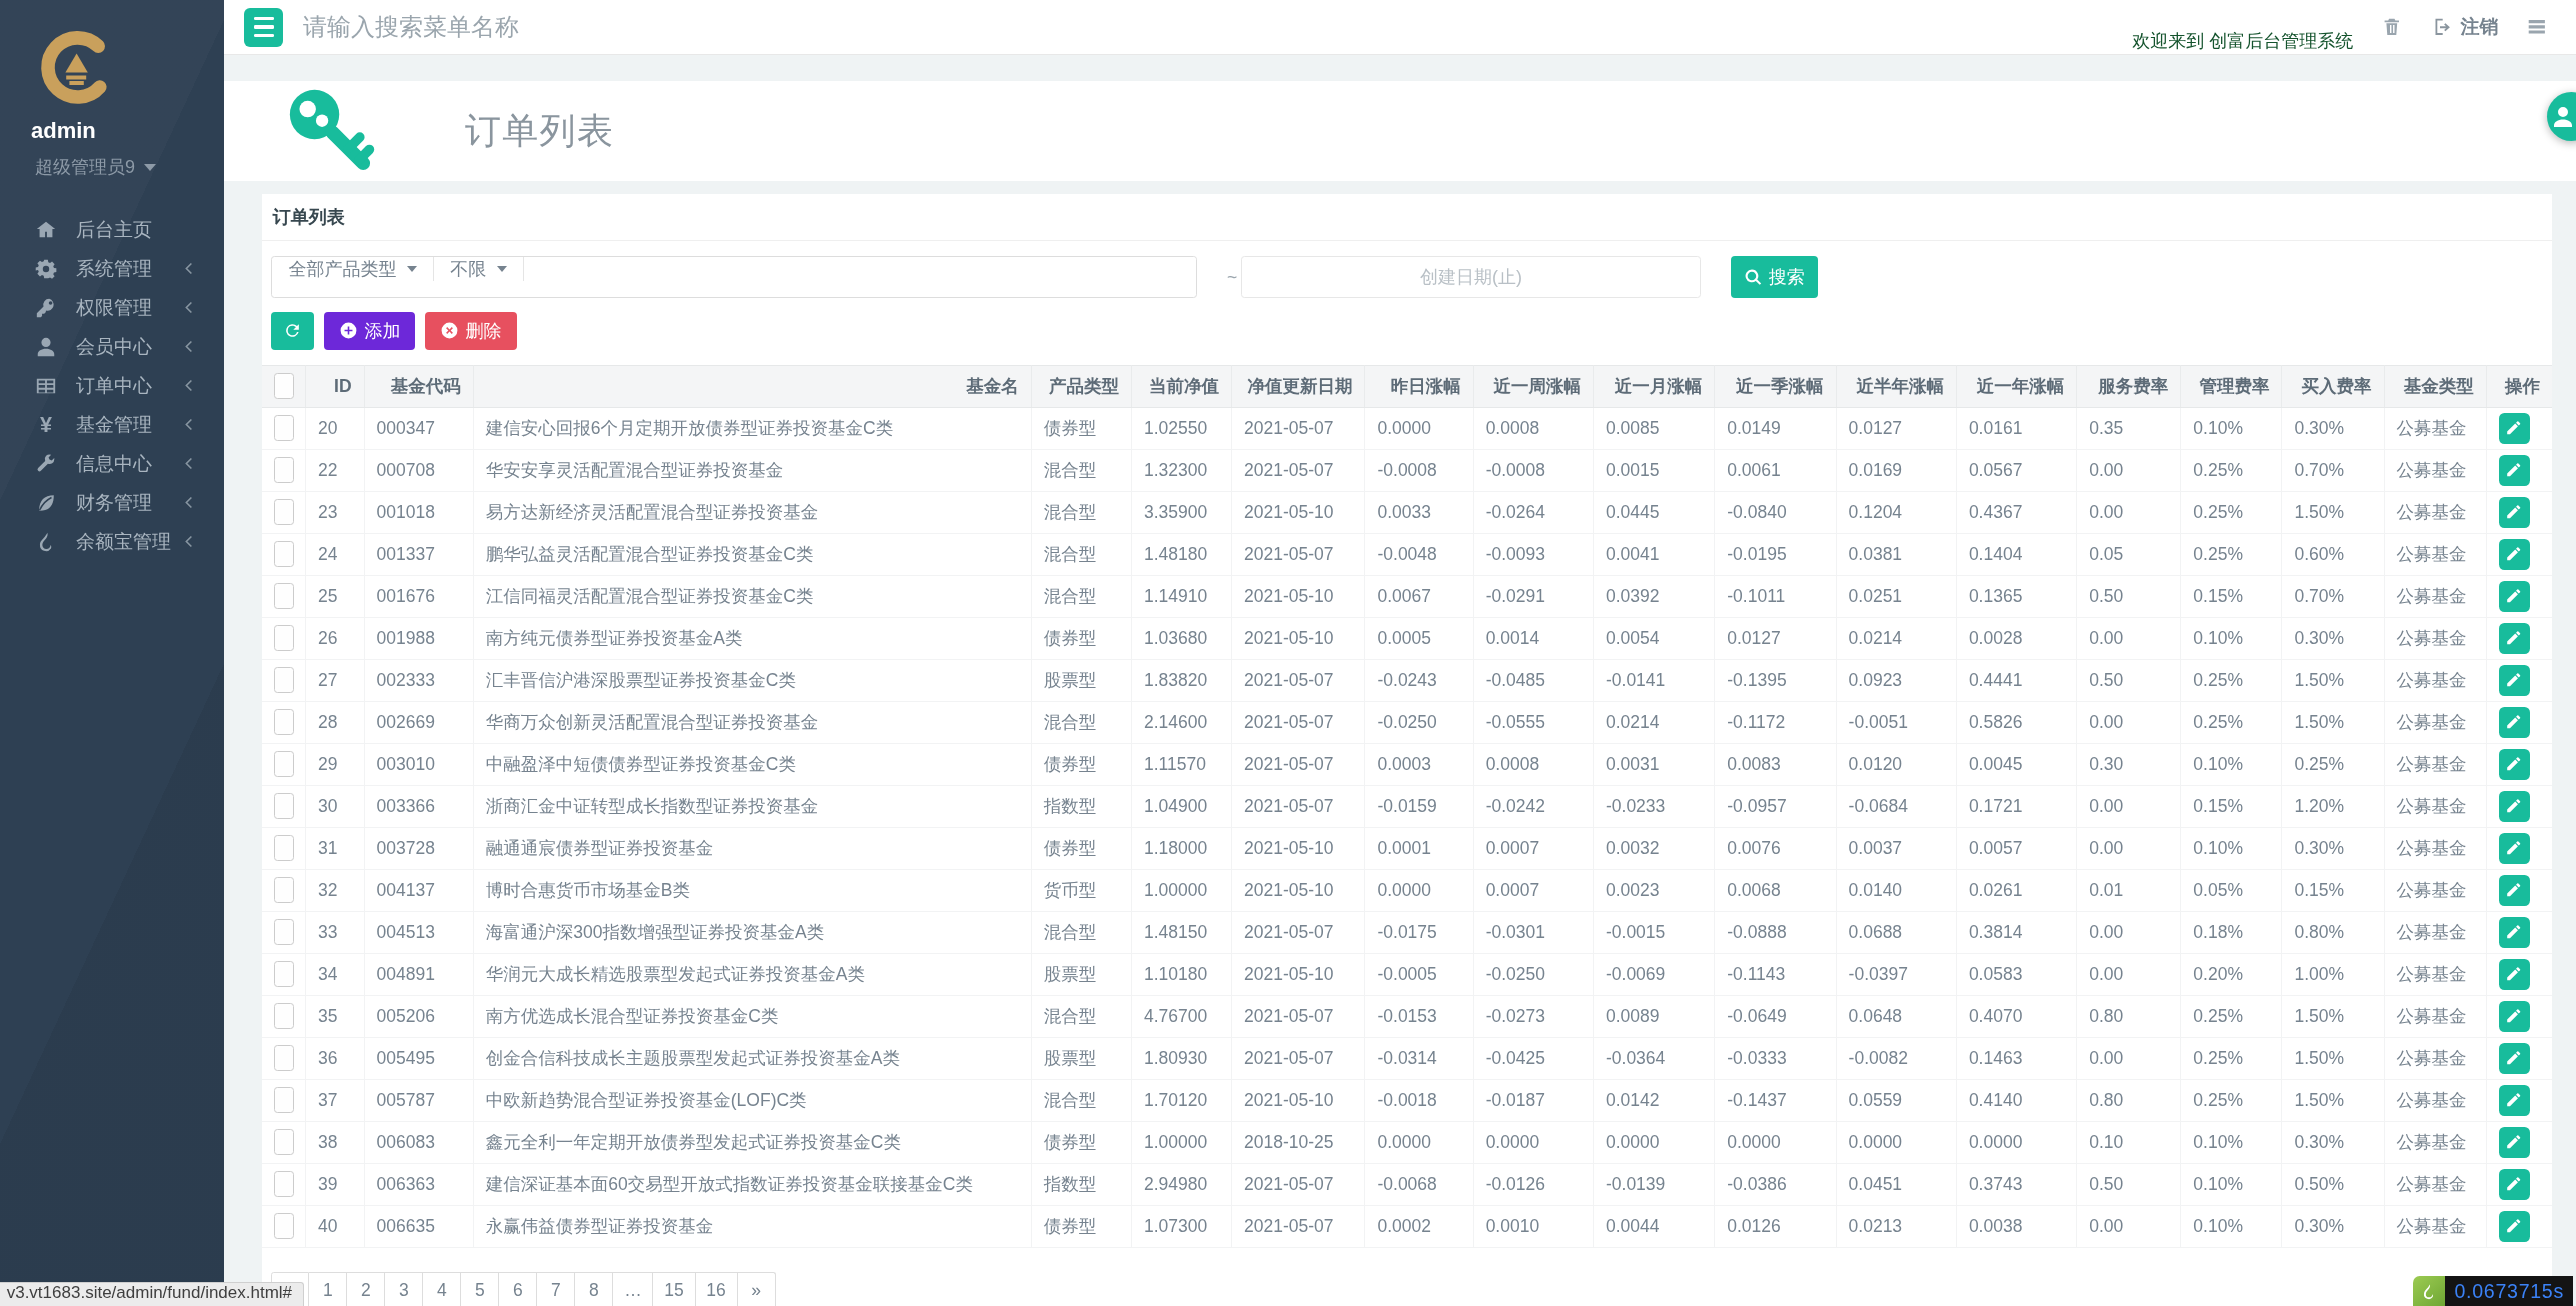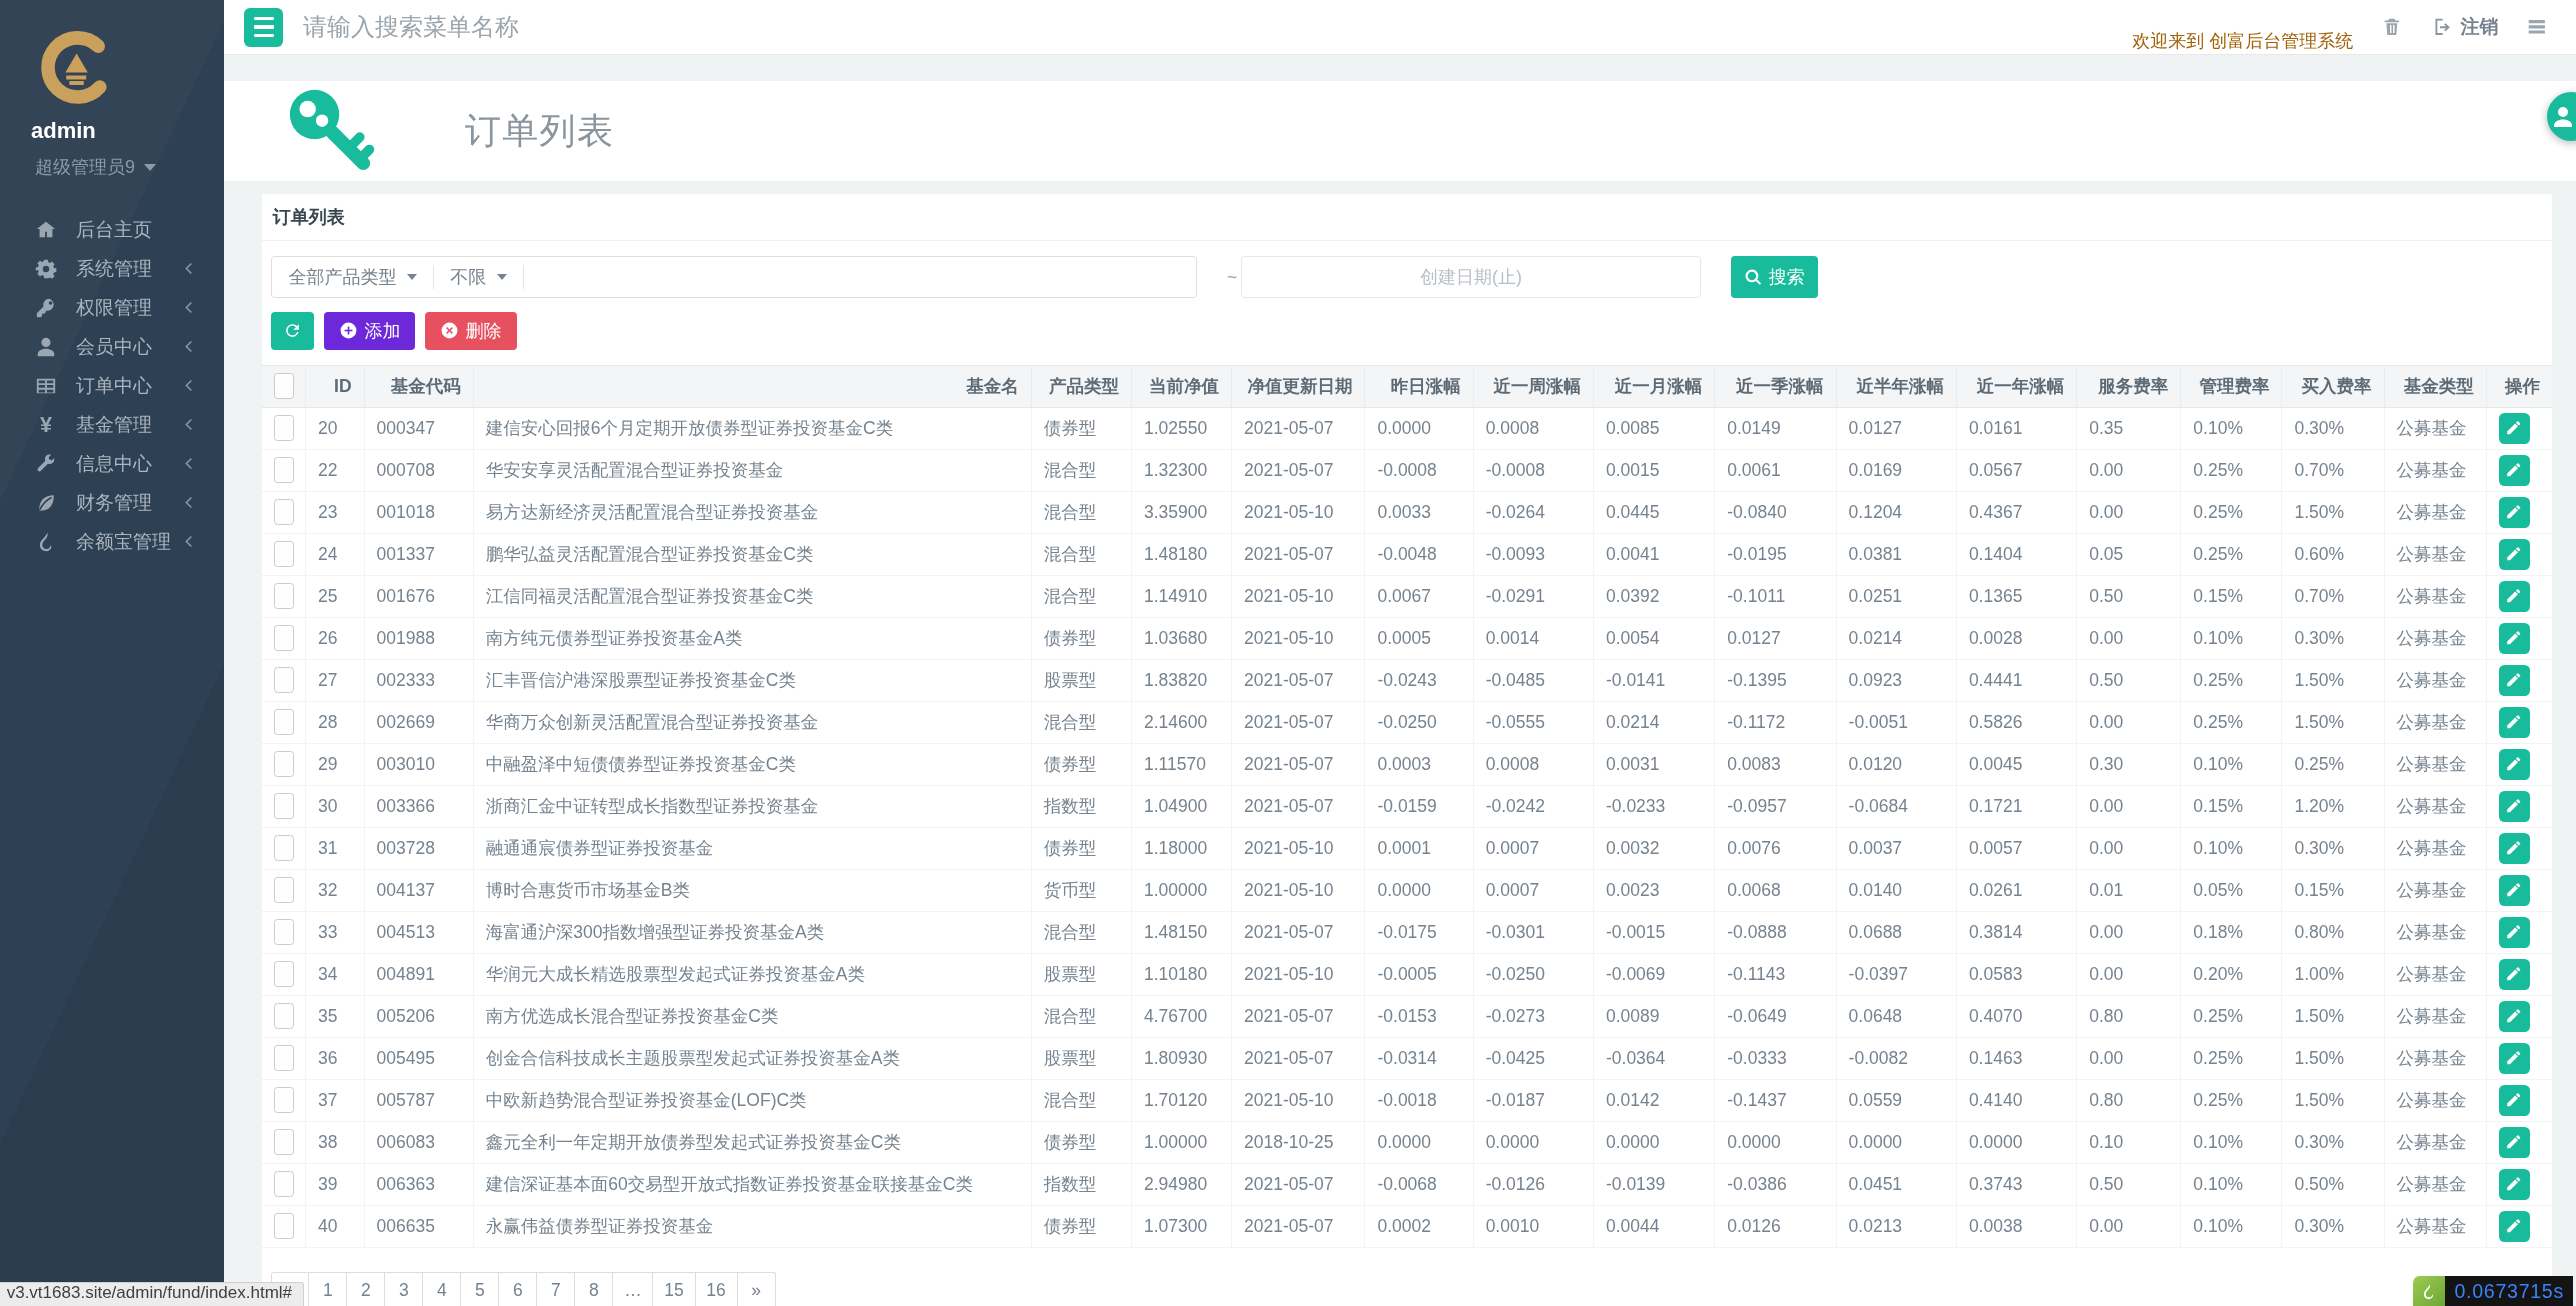--- a/index.html
+++ b/index.html
@@ -35,40 +35,40 @@
     position:absolute; left:224px; top:0; right:0; height:55px;
     background:#fff; border-bottom:0.7px solid #e8e8e8;
     display:flex; align-items:center; z-index:2;
   }
   .hamburger { width:39px; height:39px; margin-left:20px; border-radius:6px; background:#18bc9c; border:none;
     display:flex; flex-direction:column; align-items:center; justify-content:center; gap:5.4px; cursor:pointer; }
   .hamburger i { display:block; width:20px; height:3.4px; background:#fff; border-radius:1.3px; }
   .menu-search { margin-left:20px; border:none; outline:none; font-size:24px; color:#76838f; width:472px; background:transparent; }
   .menu-search::placeholder { color:#9aa5ad; }
   .topbar-right { margin-left:auto; display:flex; align-items:center; gap:28px; padding-right:28px; }
-  .welcome { color:#a16207; font-size:18px; white-space:nowrap;margin-top:28px; }
+  .welcome { color:#14532d; font-size:18px; white-space:nowrap;margin-top:28px; }
   .tb-icon { width:21.6px; height:21.6px; color:#9aa5ae; cursor:pointer; }
   .logout-link { display:flex; align-items:center; gap:8px; color:#76838f; font-size:19px; font-weight:bold; cursor:pointer; }
   .logout-link .tb-icon { color:#8a959e; }
 
   
   .title-band {
     position:absolute; left:224px; top:81px; right:0; height:100px;
     background:#fff; display:flex; align-items:center; z-index:1;
   }
   .band-key { width:96px; height:96px; margin-left:59px; flex:none; }
   .page-title { margin-left:86px; font-size:36px; font-weight:normal; color:#8a959e; letter-spacing:1.3px; }
 
   
   .card { position:absolute; left:262px; top:194px; width:2290px; height:1113px; background:#fff; z-index:1; }
   .card-head { height:47px; display:flex; align-items:center; padding-left:10.8px; border-bottom:0.7px solid #efefef; }
   .card-title { font-size:18px; font-weight:bold; color:#37474f; }
 
   .filters { margin:15px 9.4px 0 9.4px; display:flex; align-items:center; height:42px; }
-  .filter-group { width:926px; height:42px; display:flex; align-items:center; border:0.7px solid #ddd; border-radius:3.4px; background:#fff; }
+  .filter-group { width:926px; height:42px; display:flex; align-items:flex-start; border:0.7px solid #ddd; border-radius:3.4px; background:#fff; }
   .select-box { display:flex; align-items:center; gap:10.8px; padding:0 16px; font-size:18px; color:#76838f; border-right:0.7px solid #e5e5e5; cursor:pointer; white-space:nowrap; }
   .select-caret { width:0; height:0; border-left:5.4px solid transparent; border-right:5.4px solid transparent; border-top:6.7px solid #76838f; }
   .keyword-input { flex:1; border:none; outline:none; font-size:18px; padding:0 13.5px; color:#76838f; border-radius:0 3.4px 3.4px 0; }
   .date-group { margin-left:26px; display:flex; align-items:center; }
   .date-input { width:460px; height:42px; border:0.7px solid #e7e7e7; border-radius:3.4px; font-size:18px; color:#76838f; text-align:center; outline:none; }
   .date-input::placeholder { color:#b9c0c6; }
   .date-sep { width:17.5px; text-align:center; color:#9aa5ad; font-size:17.5px; }
   .search-btn { margin-left:30px; height:42px; padding:0 13.5px; background:#18bc9c; color:#fff; font-size:18px;
     border:none; border-radius:4px; display:flex; align-items:center; gap:5.4px; cursor:pointer; white-space:nowrap; }
   .search-btn .icn { width:19px; height:19px; color:#fff; }

